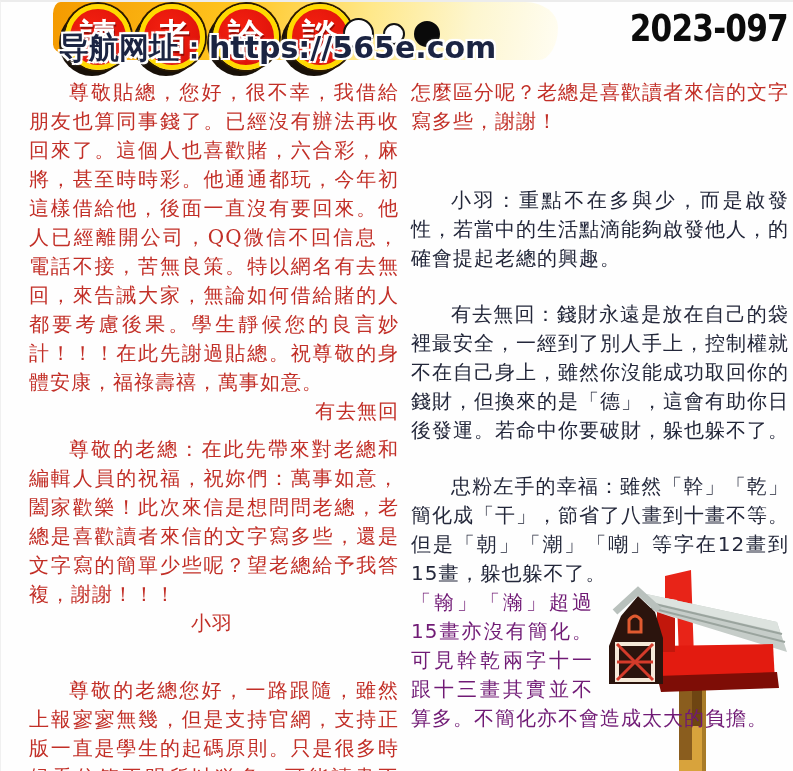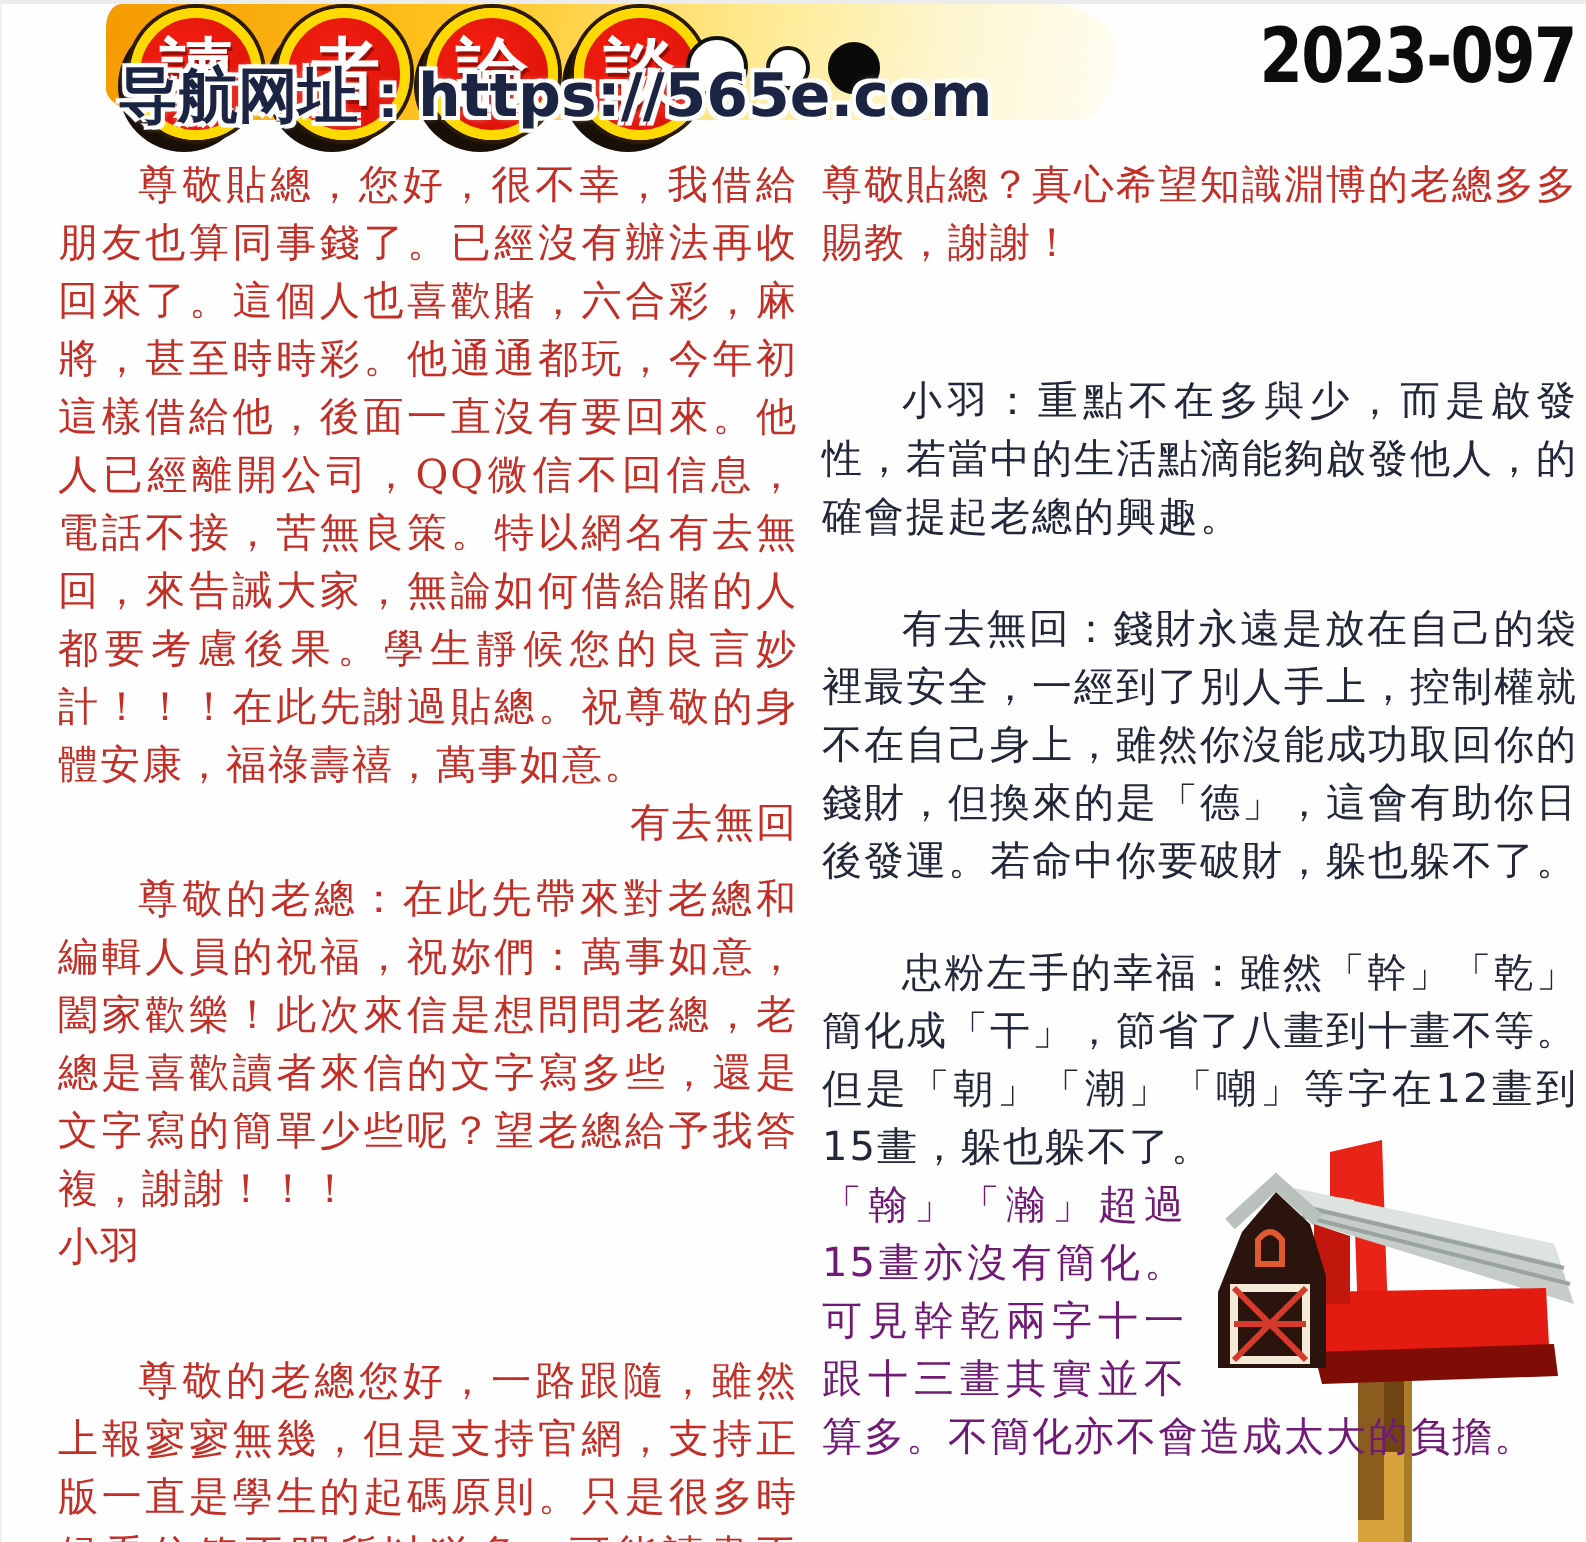--- a/index.html
+++ b/index.html
@@ -55,21 +55,21 @@
 
   .red-letter{color:#c22f27;font-family:"DejaVu Serif",serif;}
   .reply{color:#23273a;font-family:"DejaVu Sans",sans-serif;}
 
   .para{margin:0 0 38px 0;text-indent:2em;text-align:justify;}
   .para.tight{margin-bottom:0;}
   .para.no-indent{text-indent:0;}
   .reply-para{margin:0 0 27px 0;text-indent:2em;text-align:justify;}
   .reply-para.tight{margin-bottom:0;}
   .sig-float{float:right;text-indent:0;}
-  .sig-line{text-align:left;margin:0 4px 38px 0;}
+  .sig-line{text-align:center;margin:0 4px 38px 0;}
 
   
   .wrap-block{position:relative;text-align:justify;color:#701a75;}
   .wrap-block .wrap-text{position:relative;z-index:2;}
   .mailbox-wrap{
     float:right;width:190px;height:112px;position:relative;z-index:1;
     margin-left:6px;
   }
   .mailbox-wrap svg{position:absolute;top:-28px;left:-8px;}
 </style>
@@ -109,21 +109,21 @@
   <div class="col col-left red-letter">
     <p class="para"><span>尊敬貼總，您好，很不幸，我借給朋友也算同事錢了。已經沒有辦法再收回來了。這個人也喜歡賭，六合彩，麻將，甚至時時彩。他通通都玩，今年初這樣借給他，後面一直沒有要回來。他人已經離開公司，QQ微信不回信息，電話不接，苦無良策。特以網名有去無回，來告誡大家，無論如何借給賭的人都要考慮後果。學生靜候您的良言妙計！！！在此先謝過貼總。祝尊敬的身體安康，福祿壽禧，萬事如意。</span><span class="sig-float">有去無回</span></p>
 
     <p class="para tight"><span>尊敬的老總：在此先帶來對老總和編輯人員的祝福，祝妳們：萬事如意，闔家歡樂！此次來信是想問問老總，老總是喜歡讀者來信的文字寫多些，還是文字寫的簡單少些呢？望老總給予我答複，謝謝！！！</span></p>
     <div class="sig-line">小羽</div>
 
     <p class="para tight"><span>尊敬的老總您好，一路跟隨，雖然上報寥寥無幾，但是支持官網，支持正版一直是學生的起碼原則。只是很多時候看信箱不明所以猶多。可能讀書不多，幹活的干，在繁體字裡面應該是幹，還是乾呢？幹和乾究竟</span></p>
   </div>
 
   <div class="col col-right">
-    <p class="para no-indent red-letter" style="margin-bottom:50px;"><span>尊敬貼總？真心希望知識淵博的老總多多賜教，謝謝！</span></p>
+    <p class="para no-indent red-letter" style="margin-bottom:50px;"><span>怎麼區分呢？老總是喜歡讀者來信的文字寫多些，謝謝！</span></p>
 
     <p class="reply-para reply">小羽：重點不在多與少，而是啟發性，若當中的生活點滴能夠啟發他人，的確會提起老總的興趣。</p>
 
     <p class="reply-para reply">有去無回：錢財永遠是放在自己的袋裡最安全，一經到了別人手上，控制權就不在自己身上，雖然你沒能成功取回你的錢財，但換來的是「德」，這會有助你日後發運。若命中你要破財，躲也躲不了。</p>
 
     <p class="reply-para tight reply">忠粉左手的幸福：雖然「幹」「乾」簡化成「干」，節省了八畫到十畫不等。 但是「朝」「潮」「嘲」等字在12畫到15畫，躲也躲不了。</p>
 
     <div class="wrap-block reply">
       <div class="mailbox-wrap">
         <svg width="212" height="230" viewBox="0 0 212 230" xmlns="http://www.w3.org/2000/svg">

